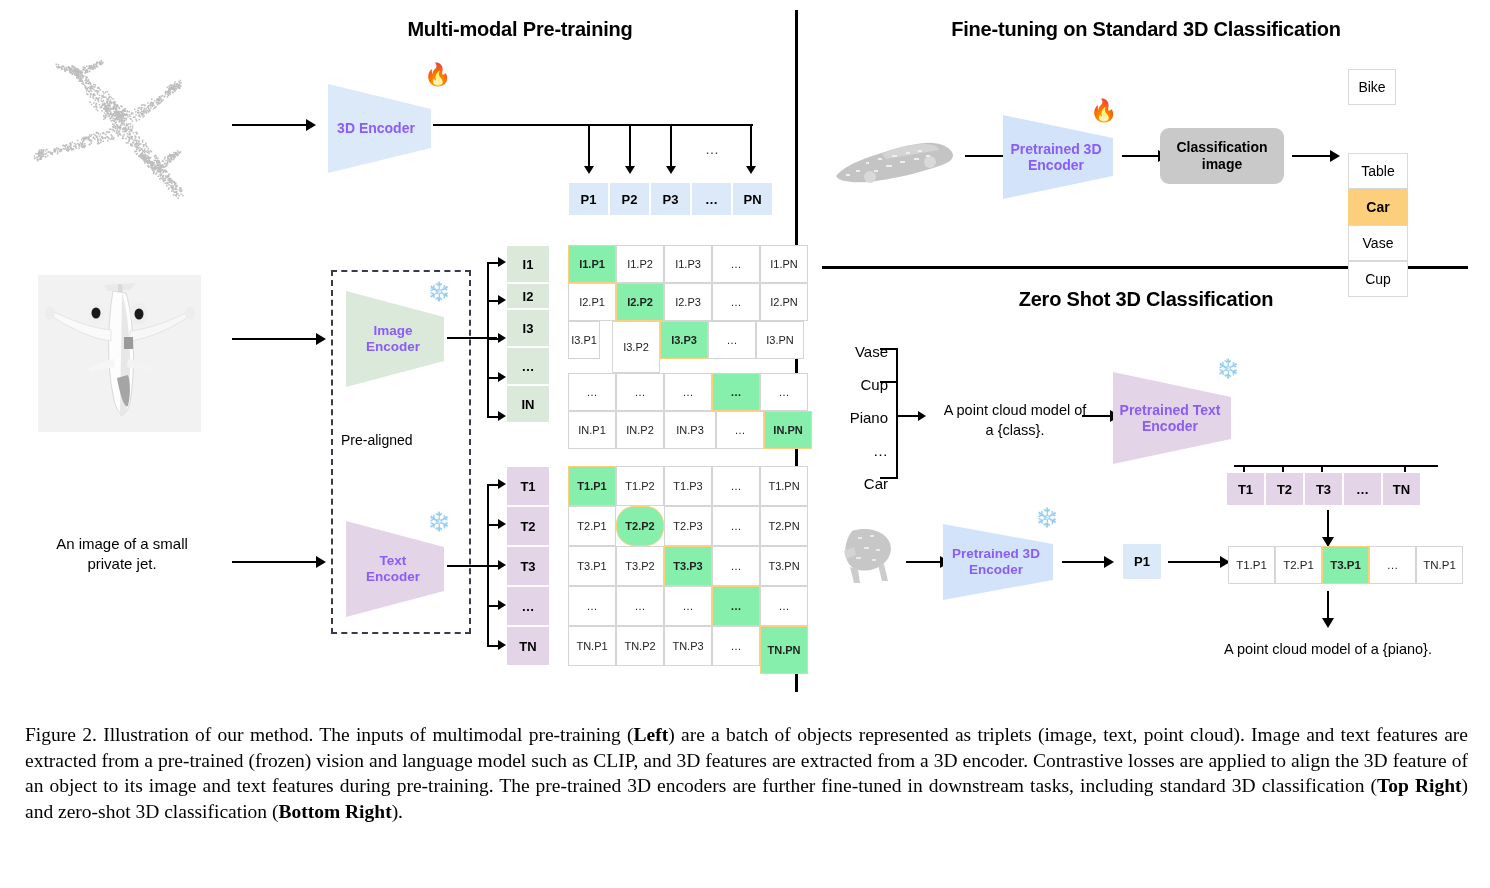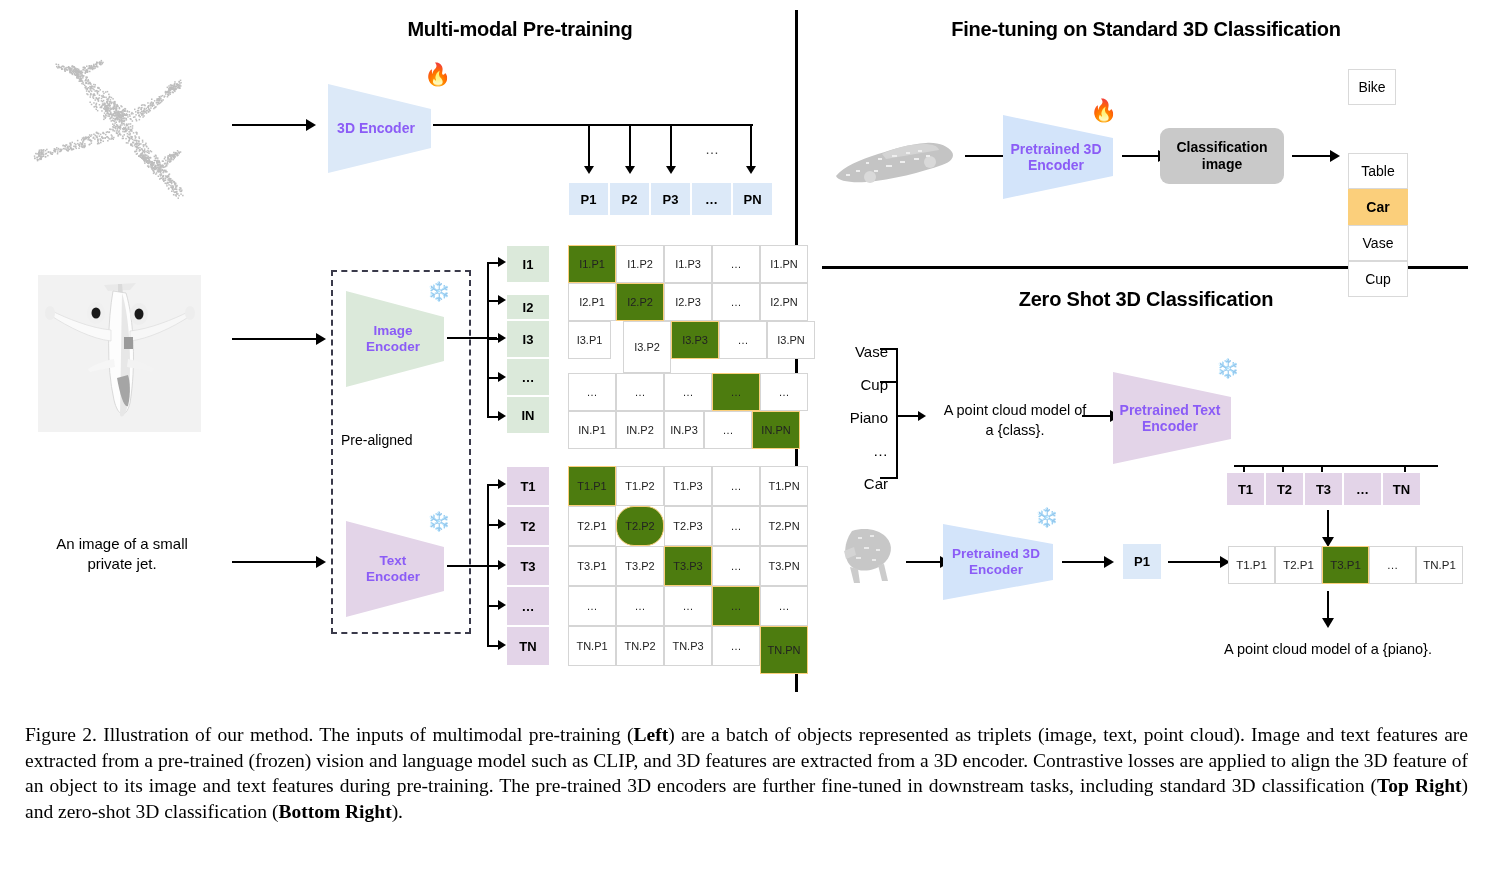--- a/index.html
+++ b/index.html
@@ -29,21 +29,21 @@
   .trap{position:absolute;display:flex;align-items:center;justify-content:center;
         text-align:center;font-weight:bold;color:#8b5cf6;line-height:1.15;}
   .trap .lbl{position:relative;z-index:2;}
   .trap .shape{position:absolute;inset:0;}
   
   .cellrow{display:flex;}
   .cell{
     border:1px solid #d5d5d5;background:#fff;display:flex;align-items:center;justify-content:center;
     font-size:11px;color:#222;box-sizing:border-box;
   }
-  .cell.hl{background:#4d7c0f;font-weight:normal;border-color:#fbcf7b;}
+  .cell.hl{background:#86efac;font-weight:bold;border-color:#fbcf7b;}
   .tagcol{display:flex;flex-direction:column;}
   .tag{display:flex;align-items:center;justify-content:center;font-weight:bold;font-size:13px;color:#000;box-sizing:border-box;border:1px solid #fff;}
   .tag.green{background:#dbe9da;}
   .tag.purple{background:#e3d4e8;}
   .pbox{background:#dce9f8;border:1px solid #fff;display:flex;align-items:center;justify-content:center;font-weight:bold;font-size:13px;box-sizing:border-box;}
   .tbox{background:#e3d4e8;border:1px solid #fff;display:flex;align-items:center;justify-content:center;font-weight:bold;font-size:13px;box-sizing:border-box;}
   .labelbox{border:1px solid #d9d9d9;background:#fff;display:flex;align-items:center;justify-content:center;font-size:14px;box-sizing:border-box;}
   .labelbox.hl{background:#fbcf7b;font-weight:bold;border-color:#fbcf7b;}
   .dashbox{border:2px dashed #3a3a4a;box-sizing:border-box;}
   .plain{font-size:14px;color:#000;}
@@ -1787,21 +1787,21 @@
 <div class="abs arrow-head-r sm" style="left:498px;top:295px;"></div>
 <div class="abs hline" style="left:487px;top:338px;width:13px;"></div>
 <div class="abs arrow-head-r sm" style="left:498px;top:333px;"></div>
 <div class="abs hline" style="left:487px;top:377px;width:13px;"></div>
 <div class="abs arrow-head-r sm" style="left:498px;top:372px;"></div>
 <div class="abs hline" style="left:487px;top:416px;width:13px;"></div>
 <div class="abs arrow-head-r sm" style="left:498px;top:411px;"></div>
 
 <div class="abs tagcol" style="left:506px;top:245px;">
   <div class="tag green" style="width:44px;height:38px;">I1</div>
-  <div class="tag green" style="width:44px;height:26px;margin-top:11px;">I2</div>
+  <div class="tag green" style="width:44px;height:26px;">I2</div>
   <div class="tag green" style="width:44px;height:38px;">I3</div>
   <div class="tag green" style="width:44px;height:38px;">…</div>
   <div class="tag green" style="width:44px;height:38px;">IN</div>
 </div>
 
 <div class="abs" id="img-matrix" style="left:568px;top:245px;">
     <div class="cellrow">
       <div class="cell hl" style="width: 48px; height: 38px;">I1.P1</div>
       <div class="cell" style="width: 48px; height: 38px;">I1.P2</div>
       <div class="cell" style="width: 48px; height: 38px;">I1.P3</div>
@@ -1809,37 +1809,37 @@
       <div class="cell" style="width: 48px; height: 38px;">I1.PN</div>
     </div>
     <div class="cellrow">
       <div class="cell" style="width: 48px; height: 38px;">I2.P1</div>
       <div class="cell hl" style="width: 48px; height: 38px;">I2.P2</div>
       <div class="cell" style="width: 48px; height: 38px;">I2.P3</div>
       <div class="cell" style="width: 48px; height: 38px;">…</div>
       <div class="cell" style="width: 48px; height: 38px;">I2.PN</div>
     </div>
     <div class="cellrow">
-      <div class="cell" style="width: 43px; height: 38px;">I3.P1</div>
+      <div class="cell" style="width: 32px; height: 38px;">I3.P1</div>
       <div class="cell" style="width: 48px; height: 52px; margin-left: 12px;">I3.P2</div>
       <div class="cell hl" style="width: 48px; height: 38px;">I3.P3</div>
       <div class="cell" style="width: 48px; height: 38px;">…</div>
       <div class="cell" style="width: 48px; height: 38px;">I3.PN</div>
     </div>
     <div class="cellrow">
       <div class="cell" style="width: 48px; height: 38px;">…</div>
       <div class="cell" style="width: 48px; height: 38px;">…</div>
       <div class="cell" style="width: 48px; height: 38px;">…</div>
       <div class="cell hl" style="width: 48px; height: 38px;">…</div>
       <div class="cell" style="width: 48px; height: 38px;">…</div>
     </div>
     <div class="cellrow">
       <div class="cell" style="width: 48px; height: 38px;">IN.P1</div>
       <div class="cell" style="width: 48px; height: 38px;">IN.P2</div>
-      <div class="cell" style="width: 40px; height: 38px; text-align: center;">IN.P3</div>
+      <div class="cell" style="width: 52px; height: 38px; text-align: center;">IN.P3</div>
       <div class="cell" style="width: 48px; height: 38px;">…</div>
       <div class="cell hl" style="width: 48px; height: 38px;">IN.PN</div>
     </div>
   </div>
 
 <div class="abs hline" style="left:447px;top:565px;width:50px;"></div>
 <div class="abs vline" style="left:487px;top:484px;height:162px;"></div>
 <div class="abs hline" style="left:487px;top:484px;width:13px;"></div>
 <div class="abs arrow-head-r sm" style="left:498px;top:479px;"></div>
 <div class="abs hline" style="left:487px;top:524px;width:13px;"></div>

